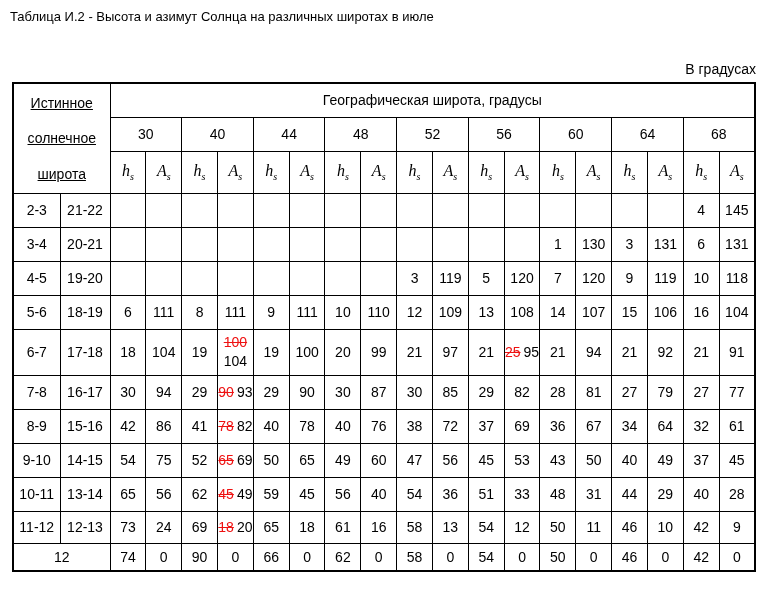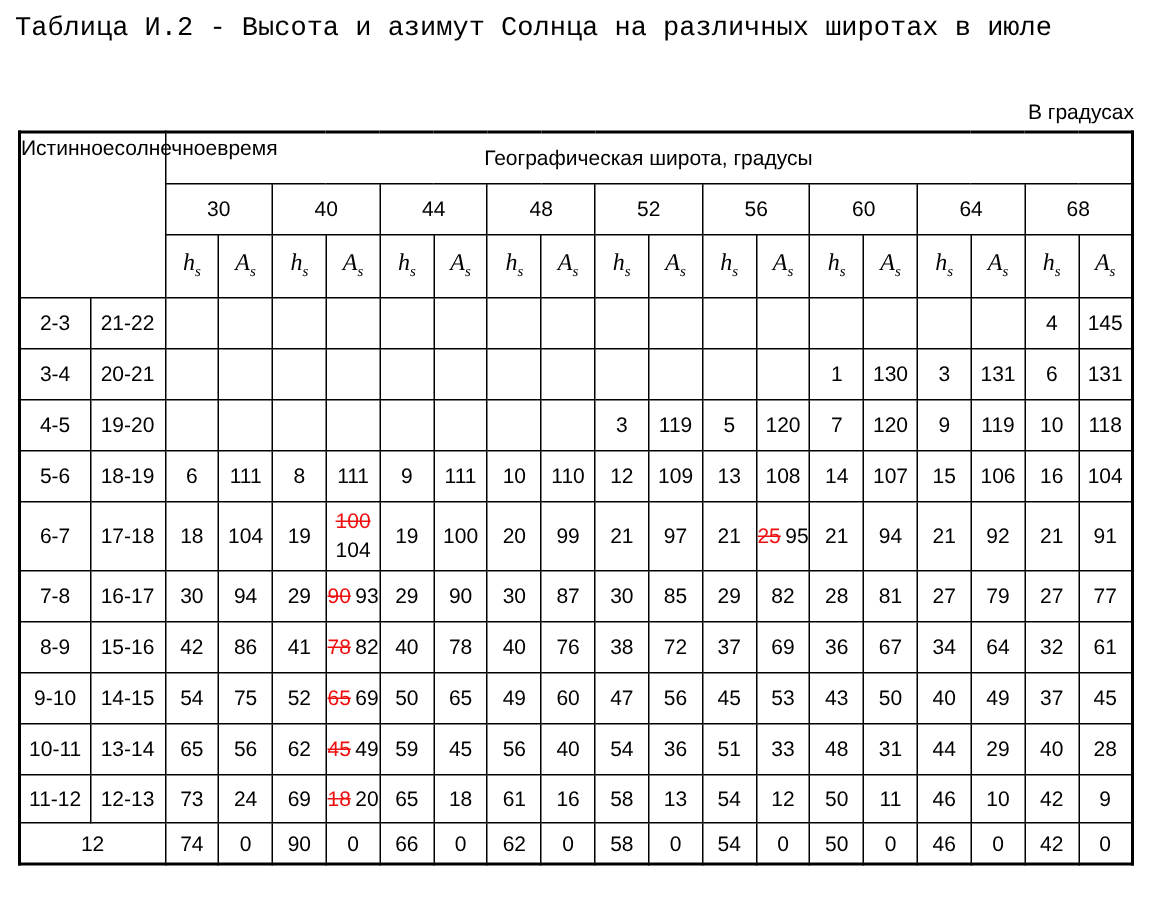--- a/index.html
+++ b/index.html
@@ -1,24 +1,23 @@
 <!DOCTYPE html>
 <html style="--correction: #ee1111;"><head>
 <meta charset="utf-8">
 <style>
   html,body{margin:0;padding:0;}
   body{
     width:767px;height:602px;overflow:hidden;background:#fff;color:#000;
     font-family:"Liberation Sans", sans-serif;
   }
   .title{
-    font-size:18px;
+    font-size:13px;
     margin:9px 0 0 10px;
     white-space:nowrap;
-    font-family:Liberation Mono, monospace;
   }
   .units{
     font-size:14px;
     width:744px;
     margin:37px 17px 5px 12px;
     text-align:right;
   }
   table{
     border-collapse:collapse;
     table-layout:fixed;
@@ -39,22 +38,22 @@
   col.c-time2{width:50px;}
   tr.hdr-r1{height:34px;}
   tr.hdr-r2{height:34px;}
   tr.hdr-r3{height:42px;}
   tbody tr{height:34px;}
   tbody tr.tall{height:46px;}
   tbody tr.short1{height:32px;}
   tbody tr.short2{height:28px;}
   td.time-head{padding:0;}
   td.time-head .th-inner{
-    display:flex;flex-direction:row;justify-content:space-around;
-    height:106px;font-size:14px;
+    display:flex;flex-direction:column;justify-content:space-around;
+    height:106px;font-size:14px;text-decoration:underline;
   }
   .sym{
     font-family:"Liberation Serif", serif;
     font-style:italic;
     font-size:16px;
   }
   .sym sub{
     font-size:10px;
     font-style:italic;
   }
@@ -94,21 +93,21 @@
       <col>
       <col>
       <col>
     </colgroup>
   <thead>
       <tr class="hdr-r1">
         <td class="time-head" rowspan="3" colspan="2">
           <div class="th-inner">
             <div>Истинное</div>
             <div>солнечное</div>
-            <div>время</div>
+            <div>широта</div>
           </div>
         </td>
         <td colspan="18">Географическая широта, градусы</td>
       </tr>
       <tr class="hdr-r2">
         <td colspan="2">30</td>
         <td colspan="2">40</td>
         <td colspan="2">44</td>
         <td colspan="2">48</td>
         <td colspan="2">52</td>

